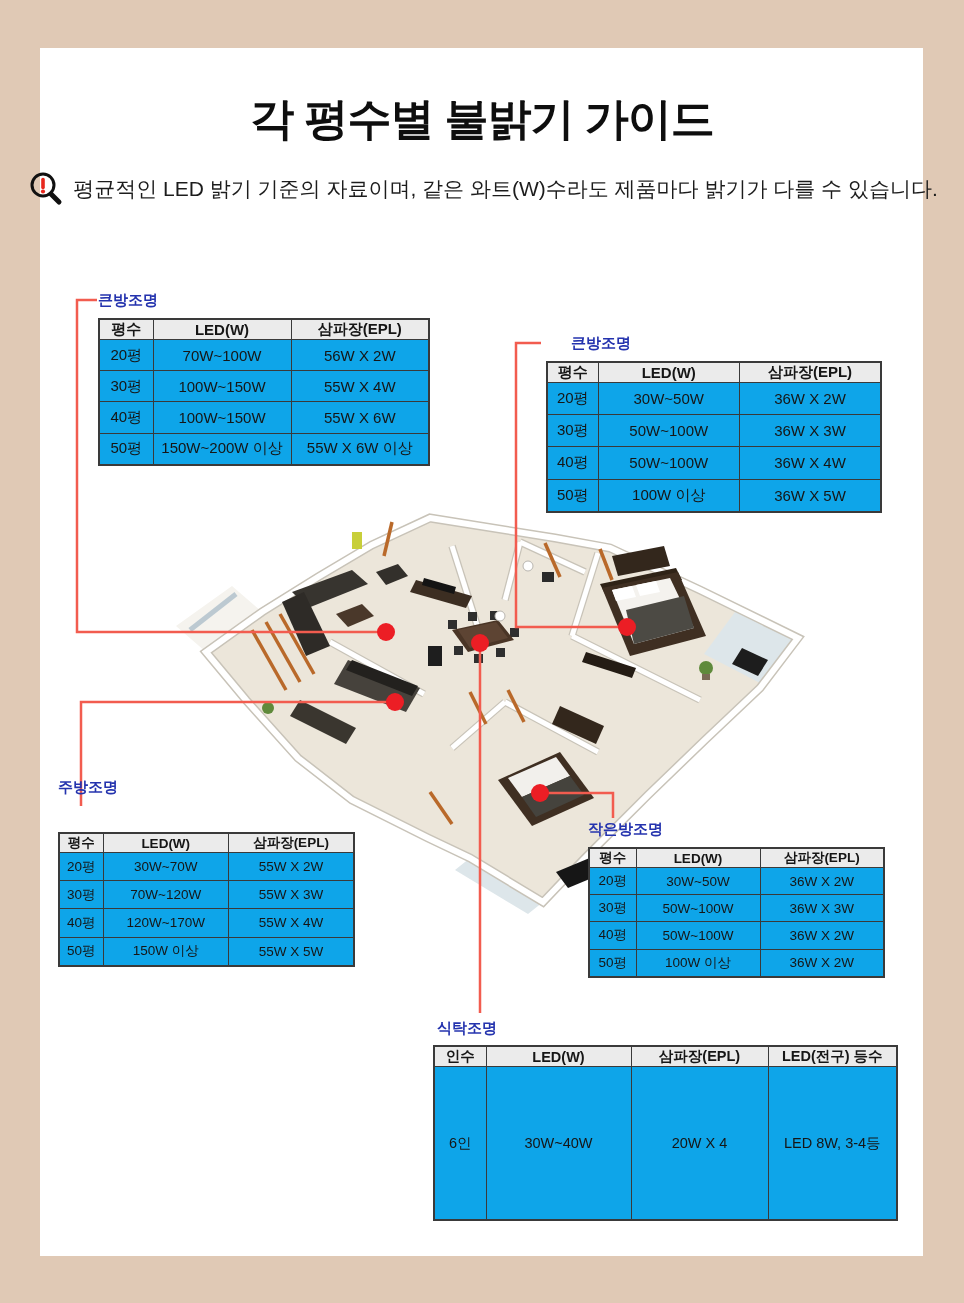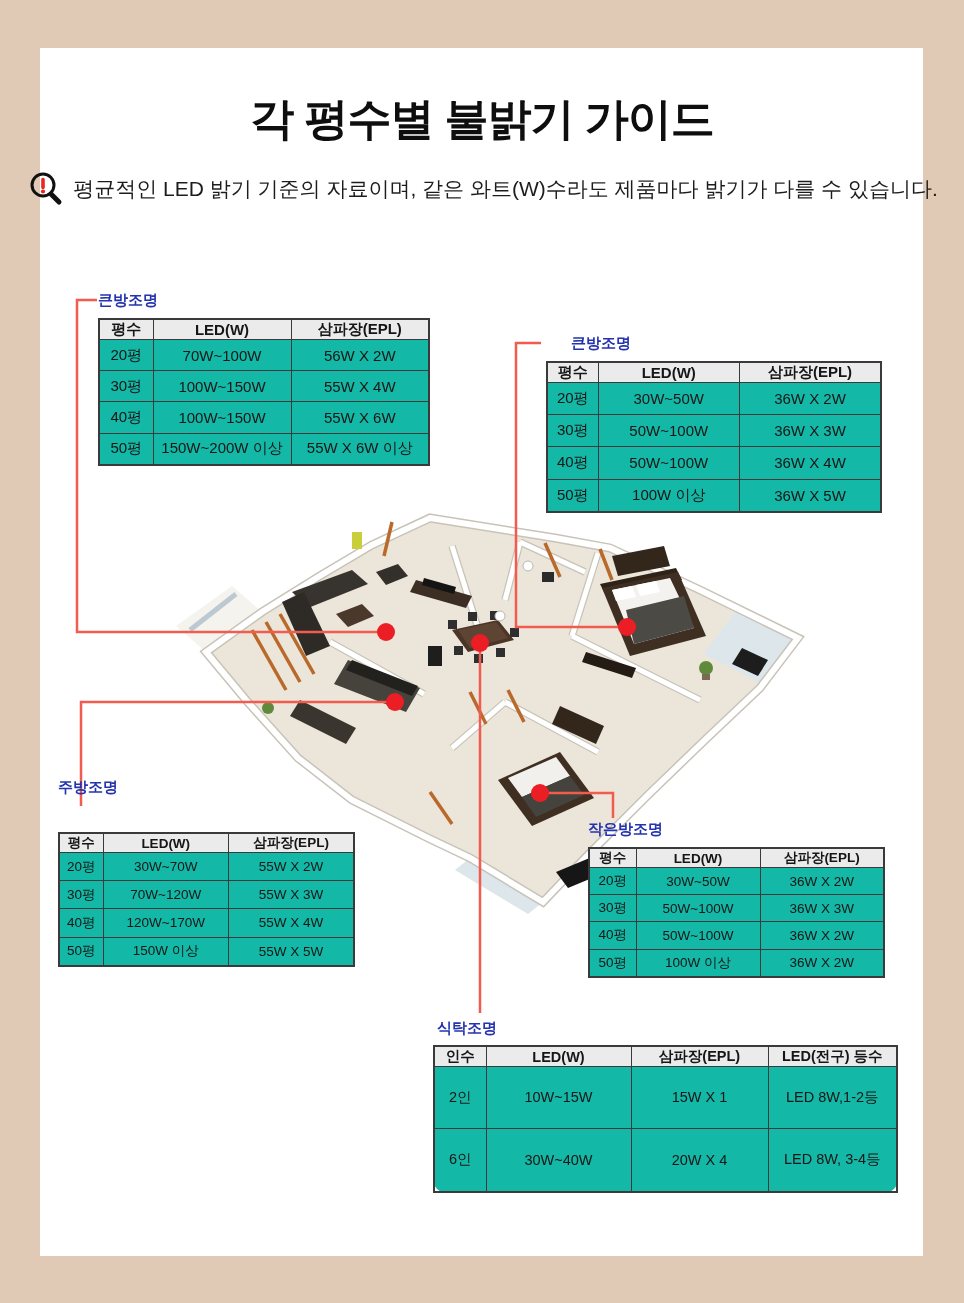--- a/index.html
+++ b/index.html
@@ -9,34 +9,34 @@
   *{box-sizing:border-box; margin:0; padding:0;}
   body{font-family:"Liberation Sans","DejaVu Sans",sans-serif; background:#888;}
   .frame{position:relative; width:964px; height:1303px; background:var(--frame-beige); overflow:hidden;}
   .paper{position:absolute; left:40px; top:48px; width:883px; height:1208px; background:#ffffff; z-index:0;}
   .page-title{position:absolute; left:0; right:0; top:90px; text-align:center;
     font-size:44px; font-weight:900; color:#0e0e0e; letter-spacing:-1px; z-index:3;}
   .notice{position:absolute; left:0; right:0; top:170px; display:flex; justify-content:center;
     align-items:center; gap:9px; z-index:3;}
   .notice-text{font-size:21px; color:#1c1c1c;}
   .tbl-label{position:absolute; font-size:15px; font-weight:700; color:var(--label-blue); z-index:3;}
-  table{position:absolute; border-collapse:collapse; table-layout:fixed; background:#14b8a6;
+  table{position:absolute; border-collapse:collapse; table-layout:fixed; background:#0ea5e9;
     border:2px solid var(--table-border); z-index:3; color:#161616;}
   th{background:var(--header-bg); font-weight:700;}
   th,td{border:1.5px solid var(--table-border); text-align:center; vertical-align:middle; padding:0 2px;
     white-space:nowrap; overflow:hidden;}
   #tbl-living{left:98px; top:318px; width:332px; height:148px; font-size:15px;}
   #tbl-living th:nth-child(1){width:54px}
   #tbl-bigroom{left:546px; top:361px; width:336px; height:152px; font-size:15px;}
   #tbl-bigroom th:nth-child(1){width:51px}
   #tbl-kitchen{left:58px; top:832px; width:297px; height:135px; font-size:13.5px;}
   #tbl-kitchen th:nth-child(1){width:44px}
   #tbl-smallroom{left:588px; top:847px; width:297px; height:131px; font-size:13.5px;}
   #tbl-smallroom th:nth-child(1){width:47px}
-  #tbl-dining{left:433px; top:1045px; width:465px; height:148px; font-size:14.5px;border-radius:14px;}
+  #tbl-dining{left:433px; top:1045px; width:465px; height:176px; font-size:14.5px;}
   #tbl-dining th:nth-child(1){width:52px}
   #tbl-dining th:nth-child(2){width:145px}
   #tbl-dining th:nth-child(3){width:137px}
   #lbl-living{left:98px; top:291px;}
   #lbl-bigroom{left:571px; top:334px;}
   #lbl-kitchen{left:58px; top:778px;}
   #lbl-smallroom{left:588px; top:820px;font-family:Liberation Mono, monospace;}
   #lbl-dining{left:437px; top:1019px;}
   .floorplan{position:absolute; left:150px; top:480px; z-index:1;}
   .overlay{position:absolute; left:0; top:0; z-index:2; pointer-events:none;}
@@ -327,26 +327,20 @@
       <thead>
         <tr>
           <th>인수</th>
           <th>LED(W)</th>
           <th>삼파장(EPL)</th>
           <th>LED(전구) 등수</th>
         </tr>
       </thead>
       <tbody>
         <tr>
-          <td>2인</td>
-          <td>10W~15W</td>
-          <td>15W X 1</td>
-          <td>LED 8W,1-2등</td>
-        </tr>
-        <tr>
           <td>6인</td>
           <td>30W~40W</td>
           <td>20W X 4</td>
           <td>LED 8W, 3-4등</td>
         </tr>
       </tbody>
     </table>
 </div>
 
 </body></html>

